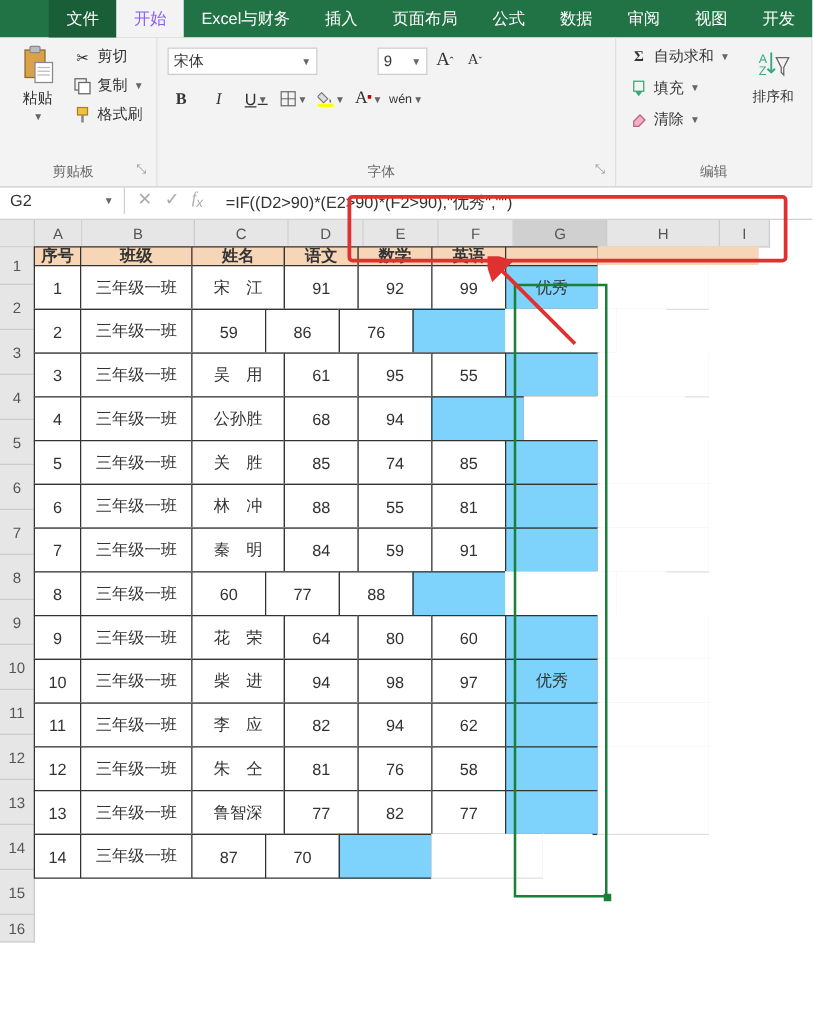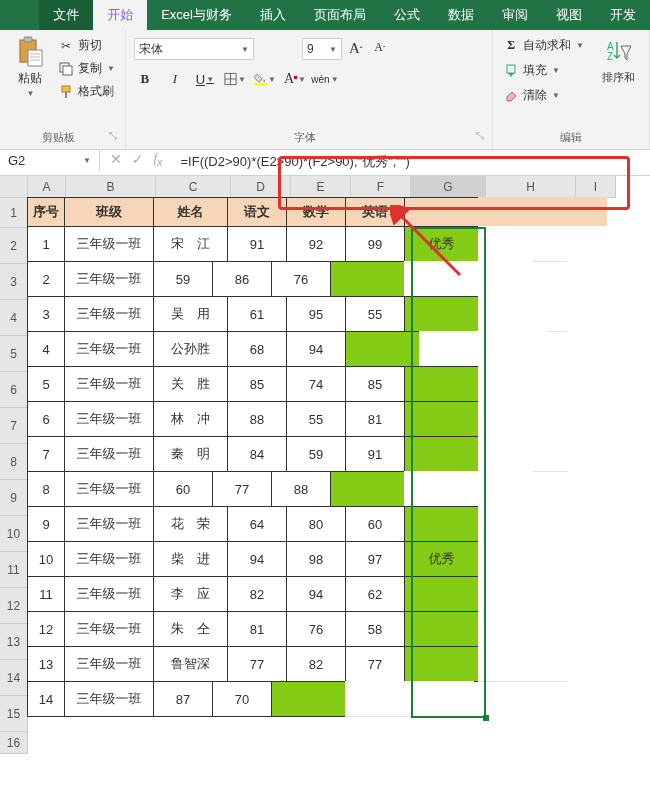--- a/index.html
+++ b/index.html
@@ -46,22 +46,22 @@
   .row-hdr.r1 { height: 30px; }
   
   .grid { }
   .col-headers { display: flex; }
   .col-hdr { height: 22px; background: #e6e6e6; border-right: 1px solid #ccc; border-bottom: 1px solid #ccc; display: flex; align-items: center; justify-content: center; font-size: 12px; color: #555; }
   .col-hdr.sel { background: #d0d0d0; }
   
   .data-rows { }
   .data-row { display: flex; }
   .cell { height: 36px; border: 1px solid #333; display: flex; align-items: center; justify-content: center; font-size: 13px; background: #fff; margin-left: -1px; margin-top: -1px; }
-  .hdr-row .cell { background: #f7d6b8; font-weight: bold; height: 30px; }
-  .cell.g { background: #84cc16; }
+  .hdr-row .cell { background: #f7d6b8; font-weight: bold; height: 16px; }
+  .cell.g { background: #7dd3fc; }
   .cell.h { border: none; border-right: 1px solid #e0e0e0; border-bottom: 1px solid #e0e0e0; }
   .cell.i { border: none; }
   
   .cA { width: 38px; } .cB { width: 90px; } .cC { width: 75px; } .cD { width: 60px; }
   .cE { width: 60px; } .cF { width: 60px; } .cG { width: 75px; } .cH { width: 90px; } .cI { width: 40px; }
   
   .sel-outline { position: absolute; border: 2px solid #1a7f37; pointer-events: none; }
   .sel-handle { position: absolute; width: 6px; height: 6px; background: #1a7f37; pointer-events: none; }
 </style>
 </head>

